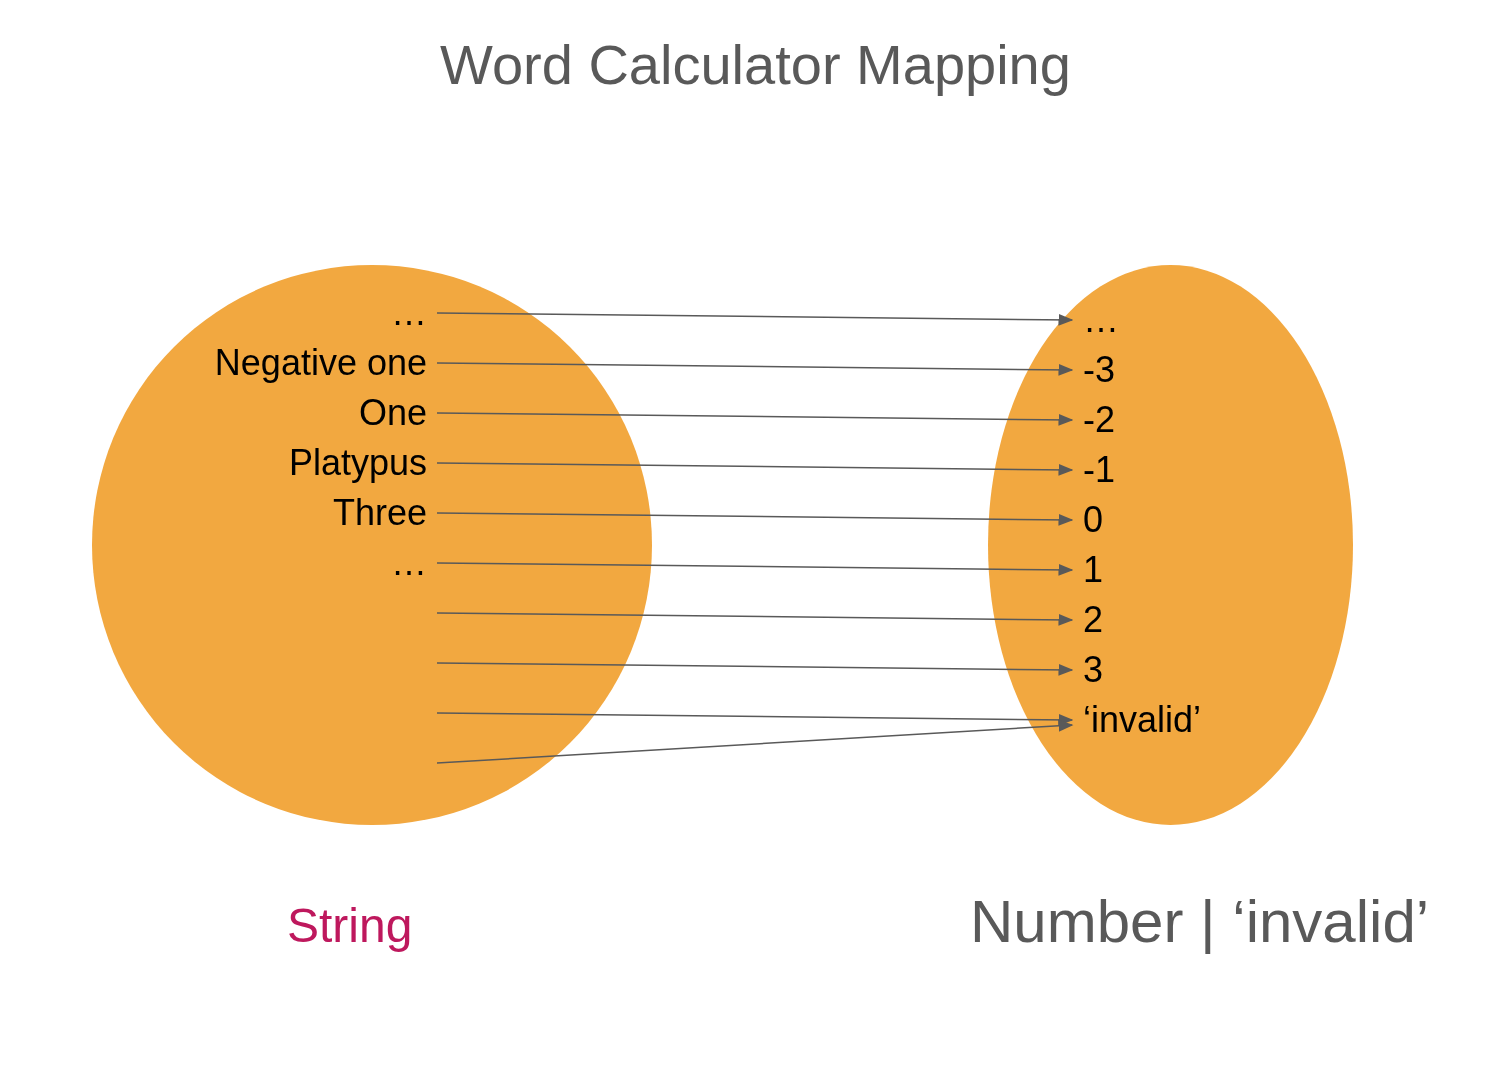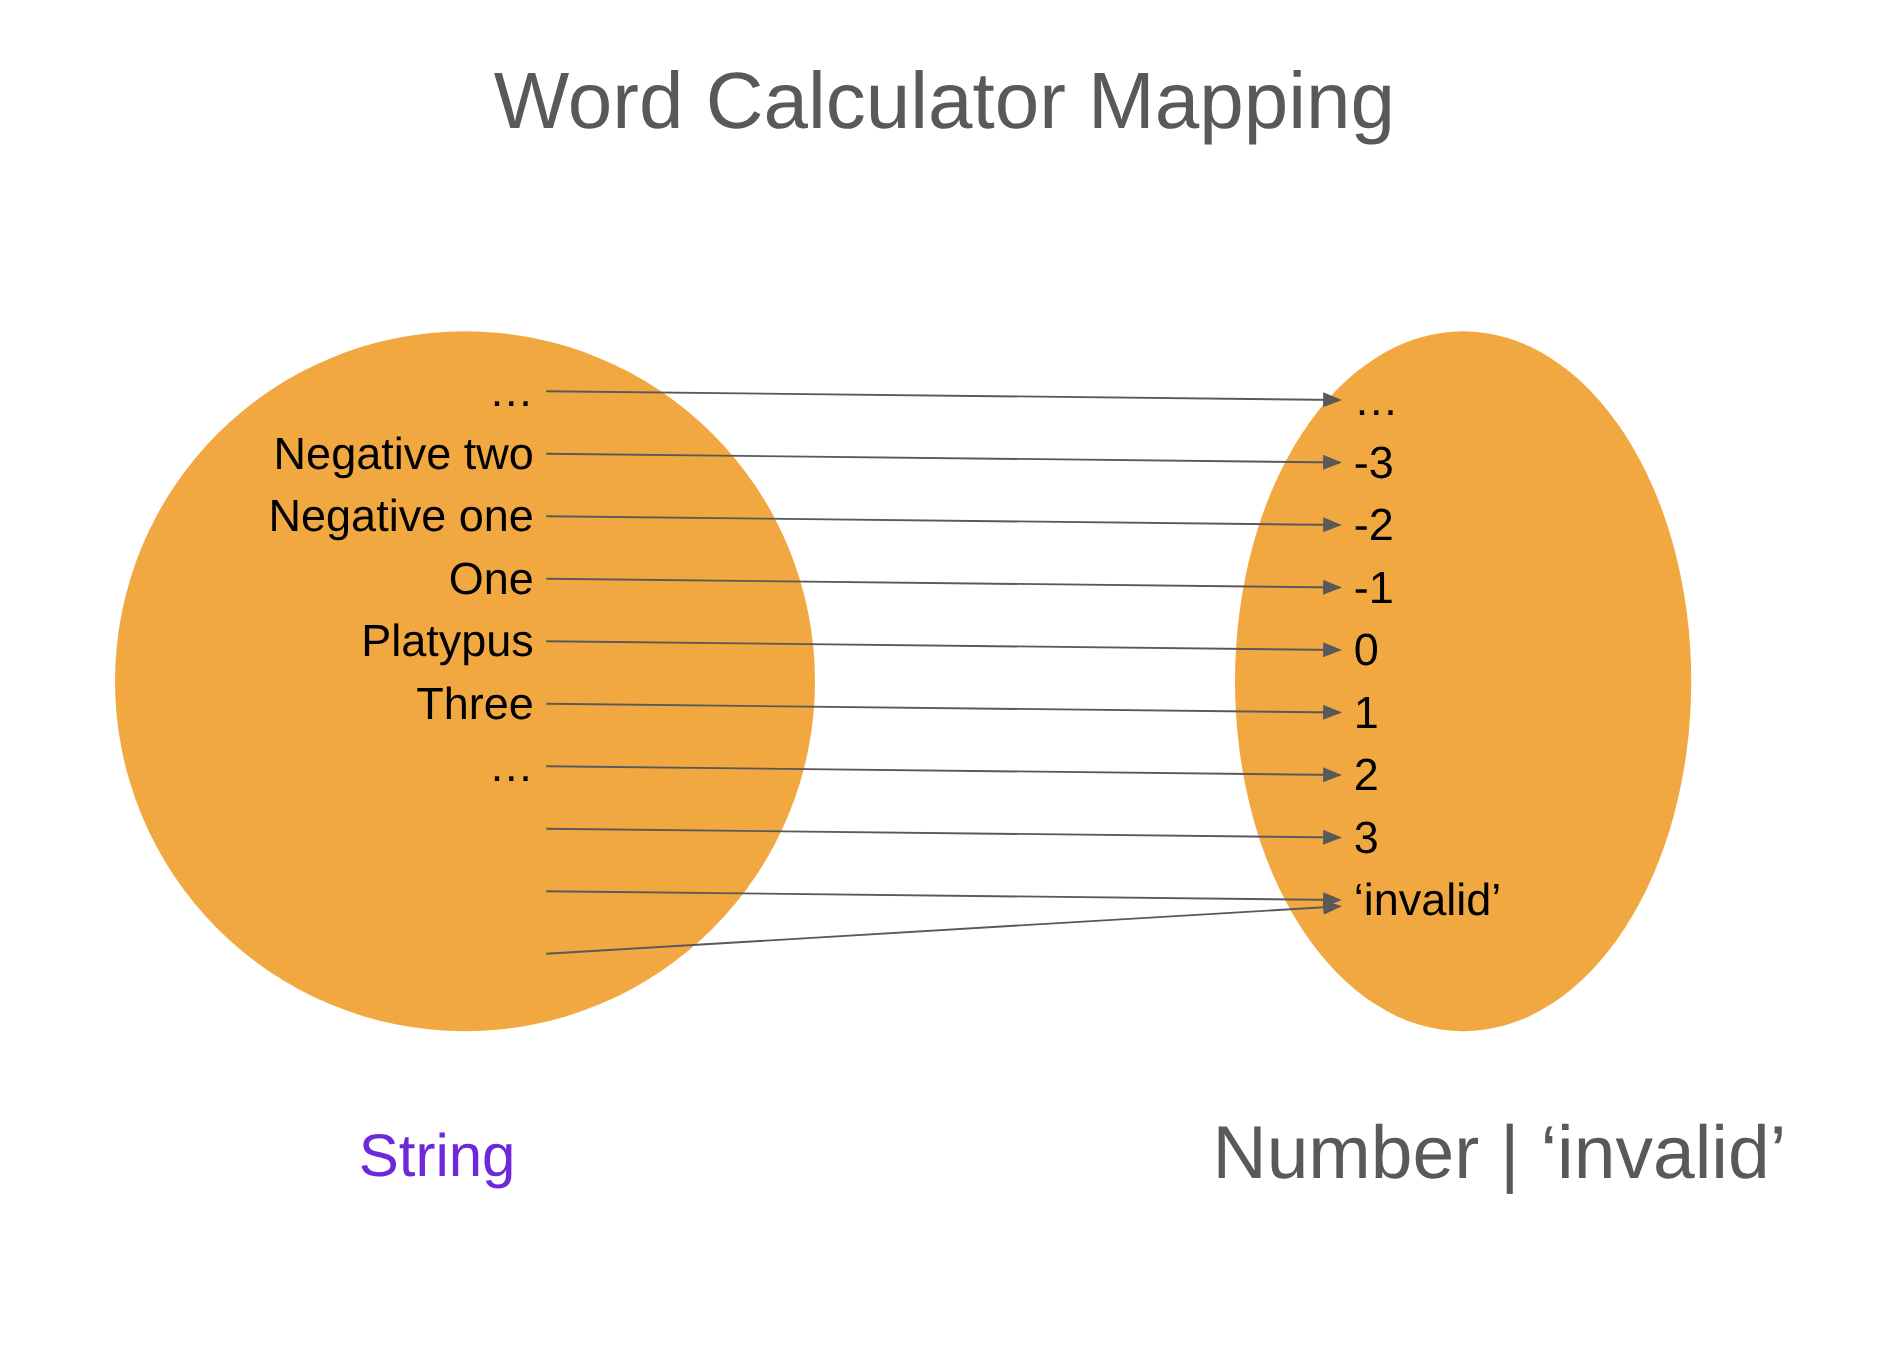--- a/index.html
+++ b/index.html
@@ -9,25 +9,25 @@
     }
     body {
       width: 1511px;
       height: 1082px;
       font-family: Arial, Helvetica, sans-serif;
       background: #ffffff;
       position: relative;
     }
     .title {
       position: absolute;
-      top: 43px;
+      top: 32px;
       left: 0;
       width: 100%;
       text-align: center;
-      font-size: 64px;
+      font-size: 56px;
       color: #595959;
       font-weight: 400;
     }
     .left-circle {
       position: absolute;
       left: 92px;
       top: 265px;
       width: 560px;
       height: 560px;
       background: #f2a840;
@@ -64,21 +64,21 @@
       line-height: 50px;
     }
     .right-items div {
       height: 50px;
     }
     .left-label {
       position: absolute;
       left: 287px;
       top: 898px;
       font-size: 48px;
-      color: #6d28d9;
+      color: #be185d;
     }
     .right-label {
       position: absolute;
       left: 970px;
       top: 887px;
       font-size: 60px;
       color: #595959;
     }
     .arrows {
       position: absolute;
@@ -92,21 +92,20 @@
 </head>
 <body>
 
 <div class="title">Word Calculator Mapping</div>
 
 <div class="left-circle"></div>
 <div class="right-ellipse"></div>
 
 <div class="left-items">
   <div>…</div>
-  <div>Negative two</div>
   <div>Negative one</div>
   <div>One</div>
   <div>Platypus</div>
   <div>Three</div>
   <div>…</div>
 </div>
 
 <div class="right-items">
   <div>…</div>
   <div>-3</div>

